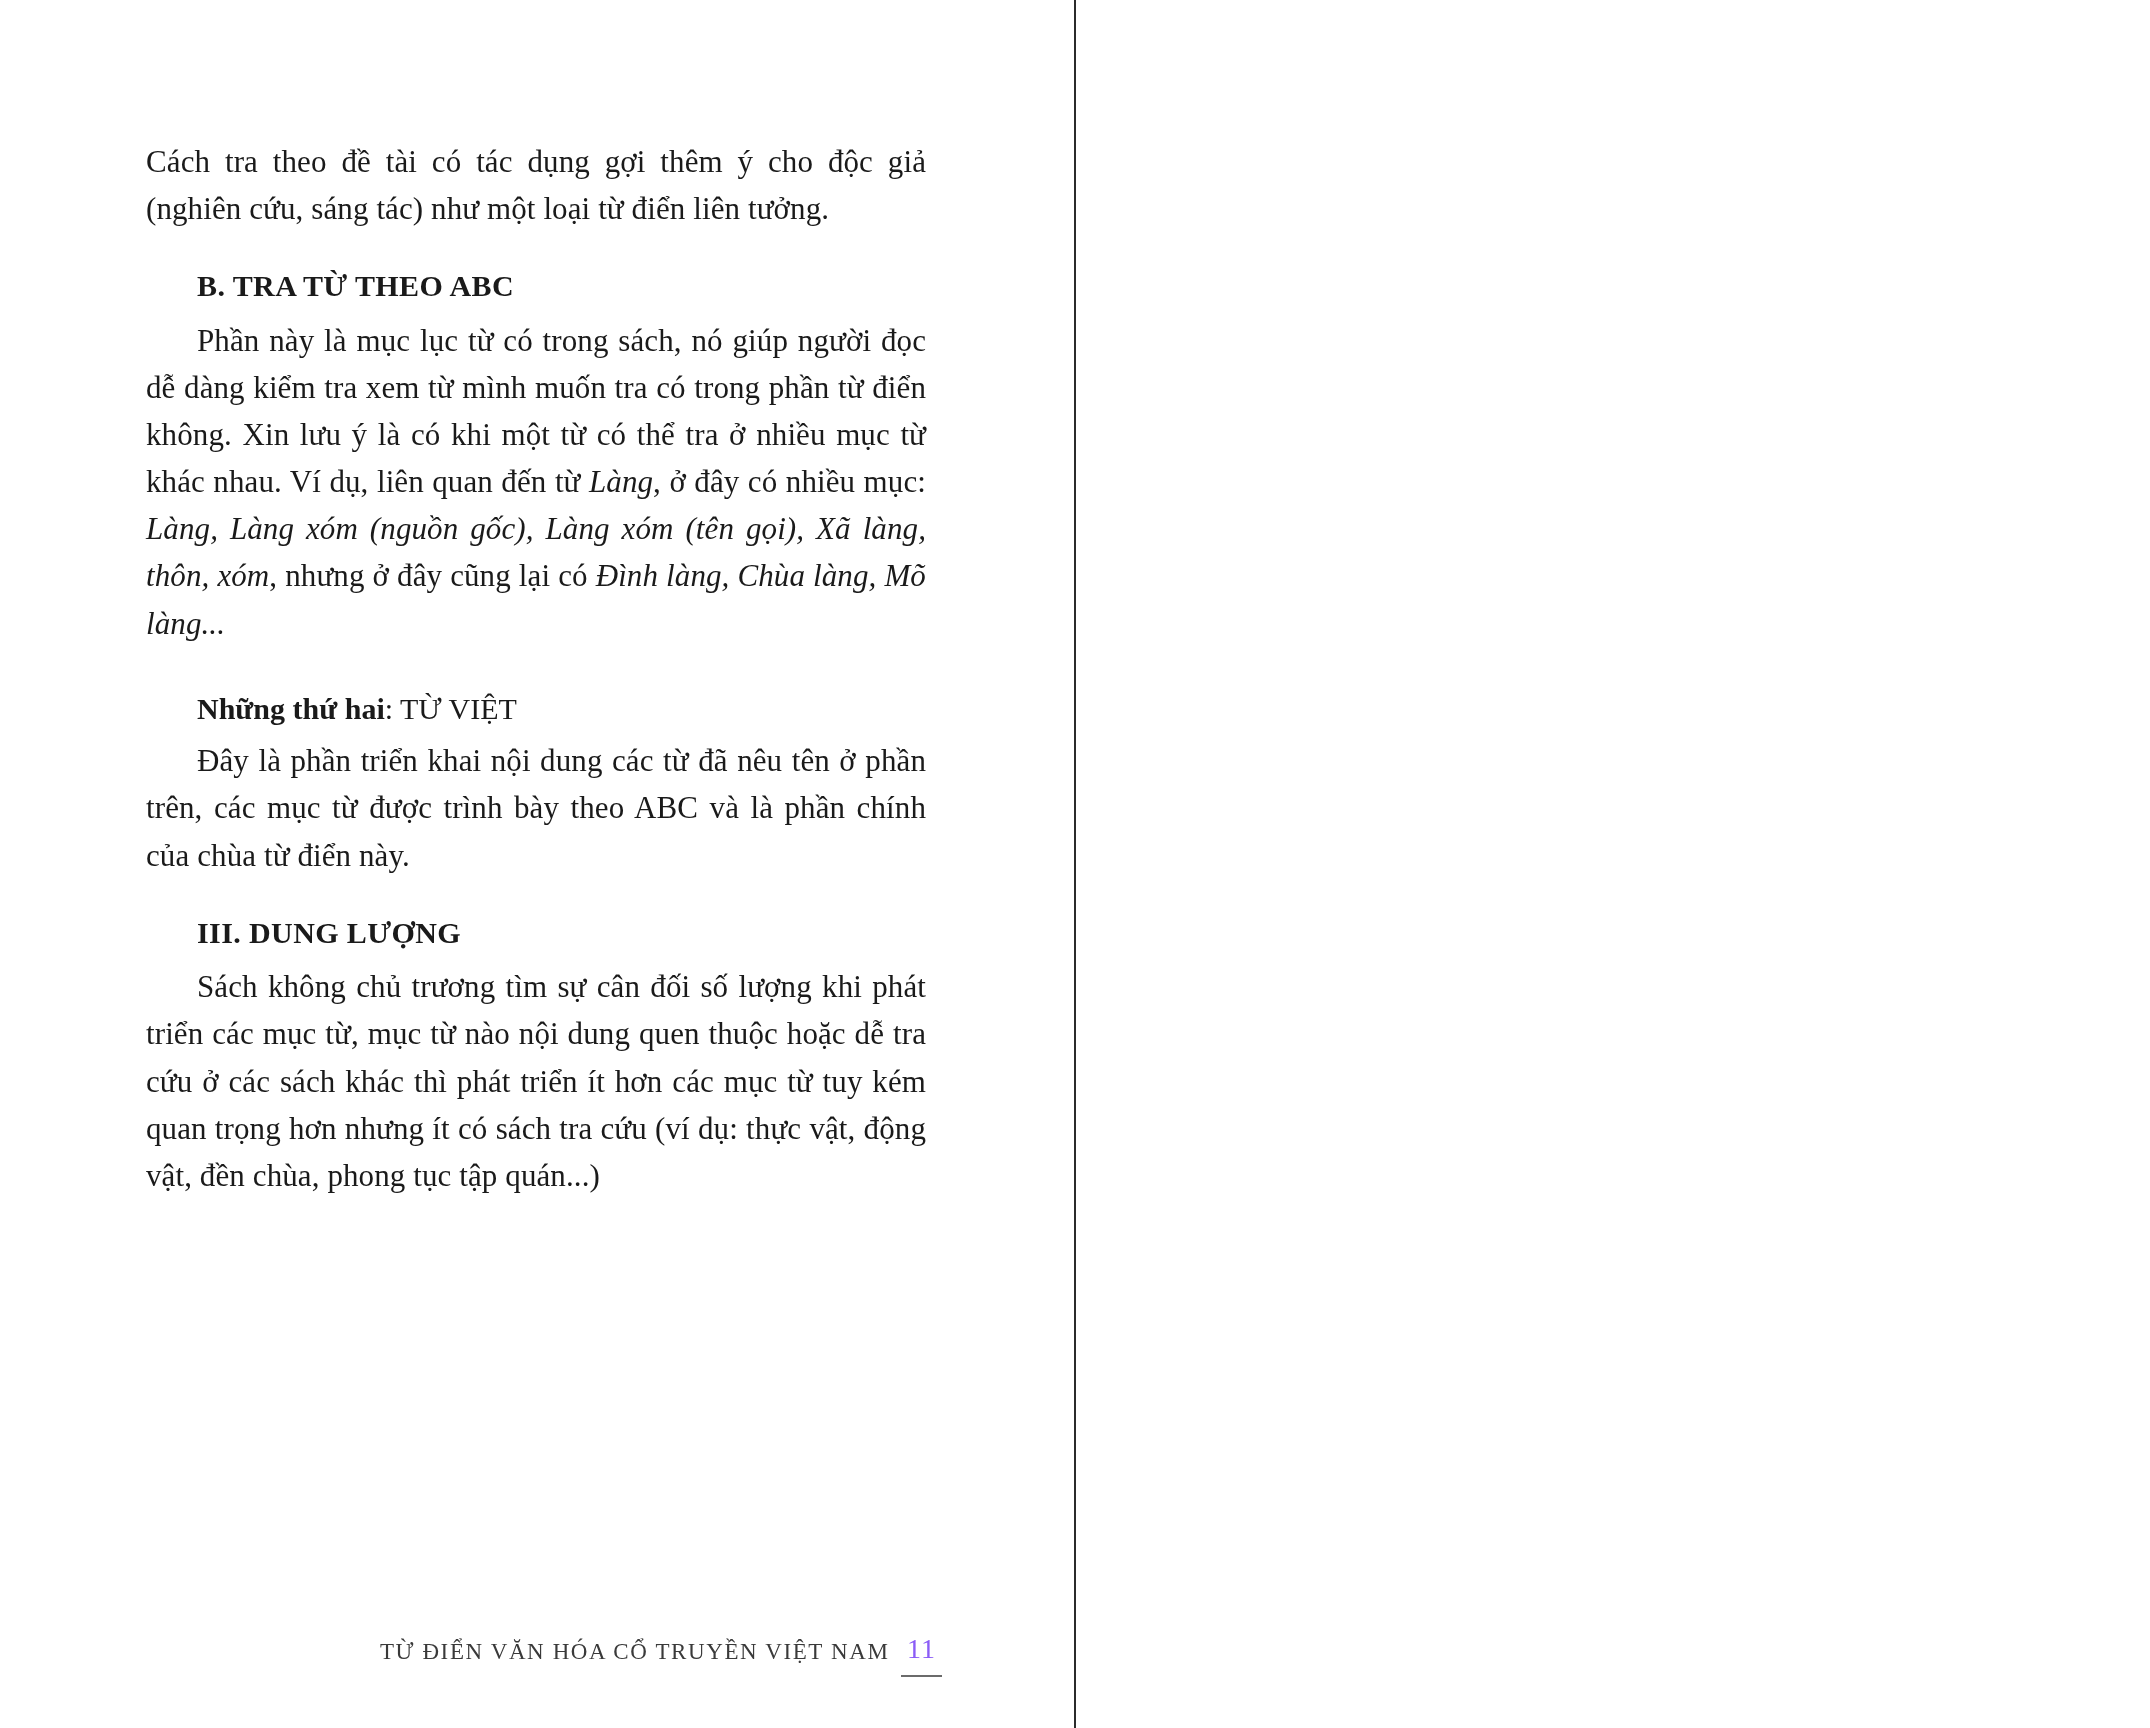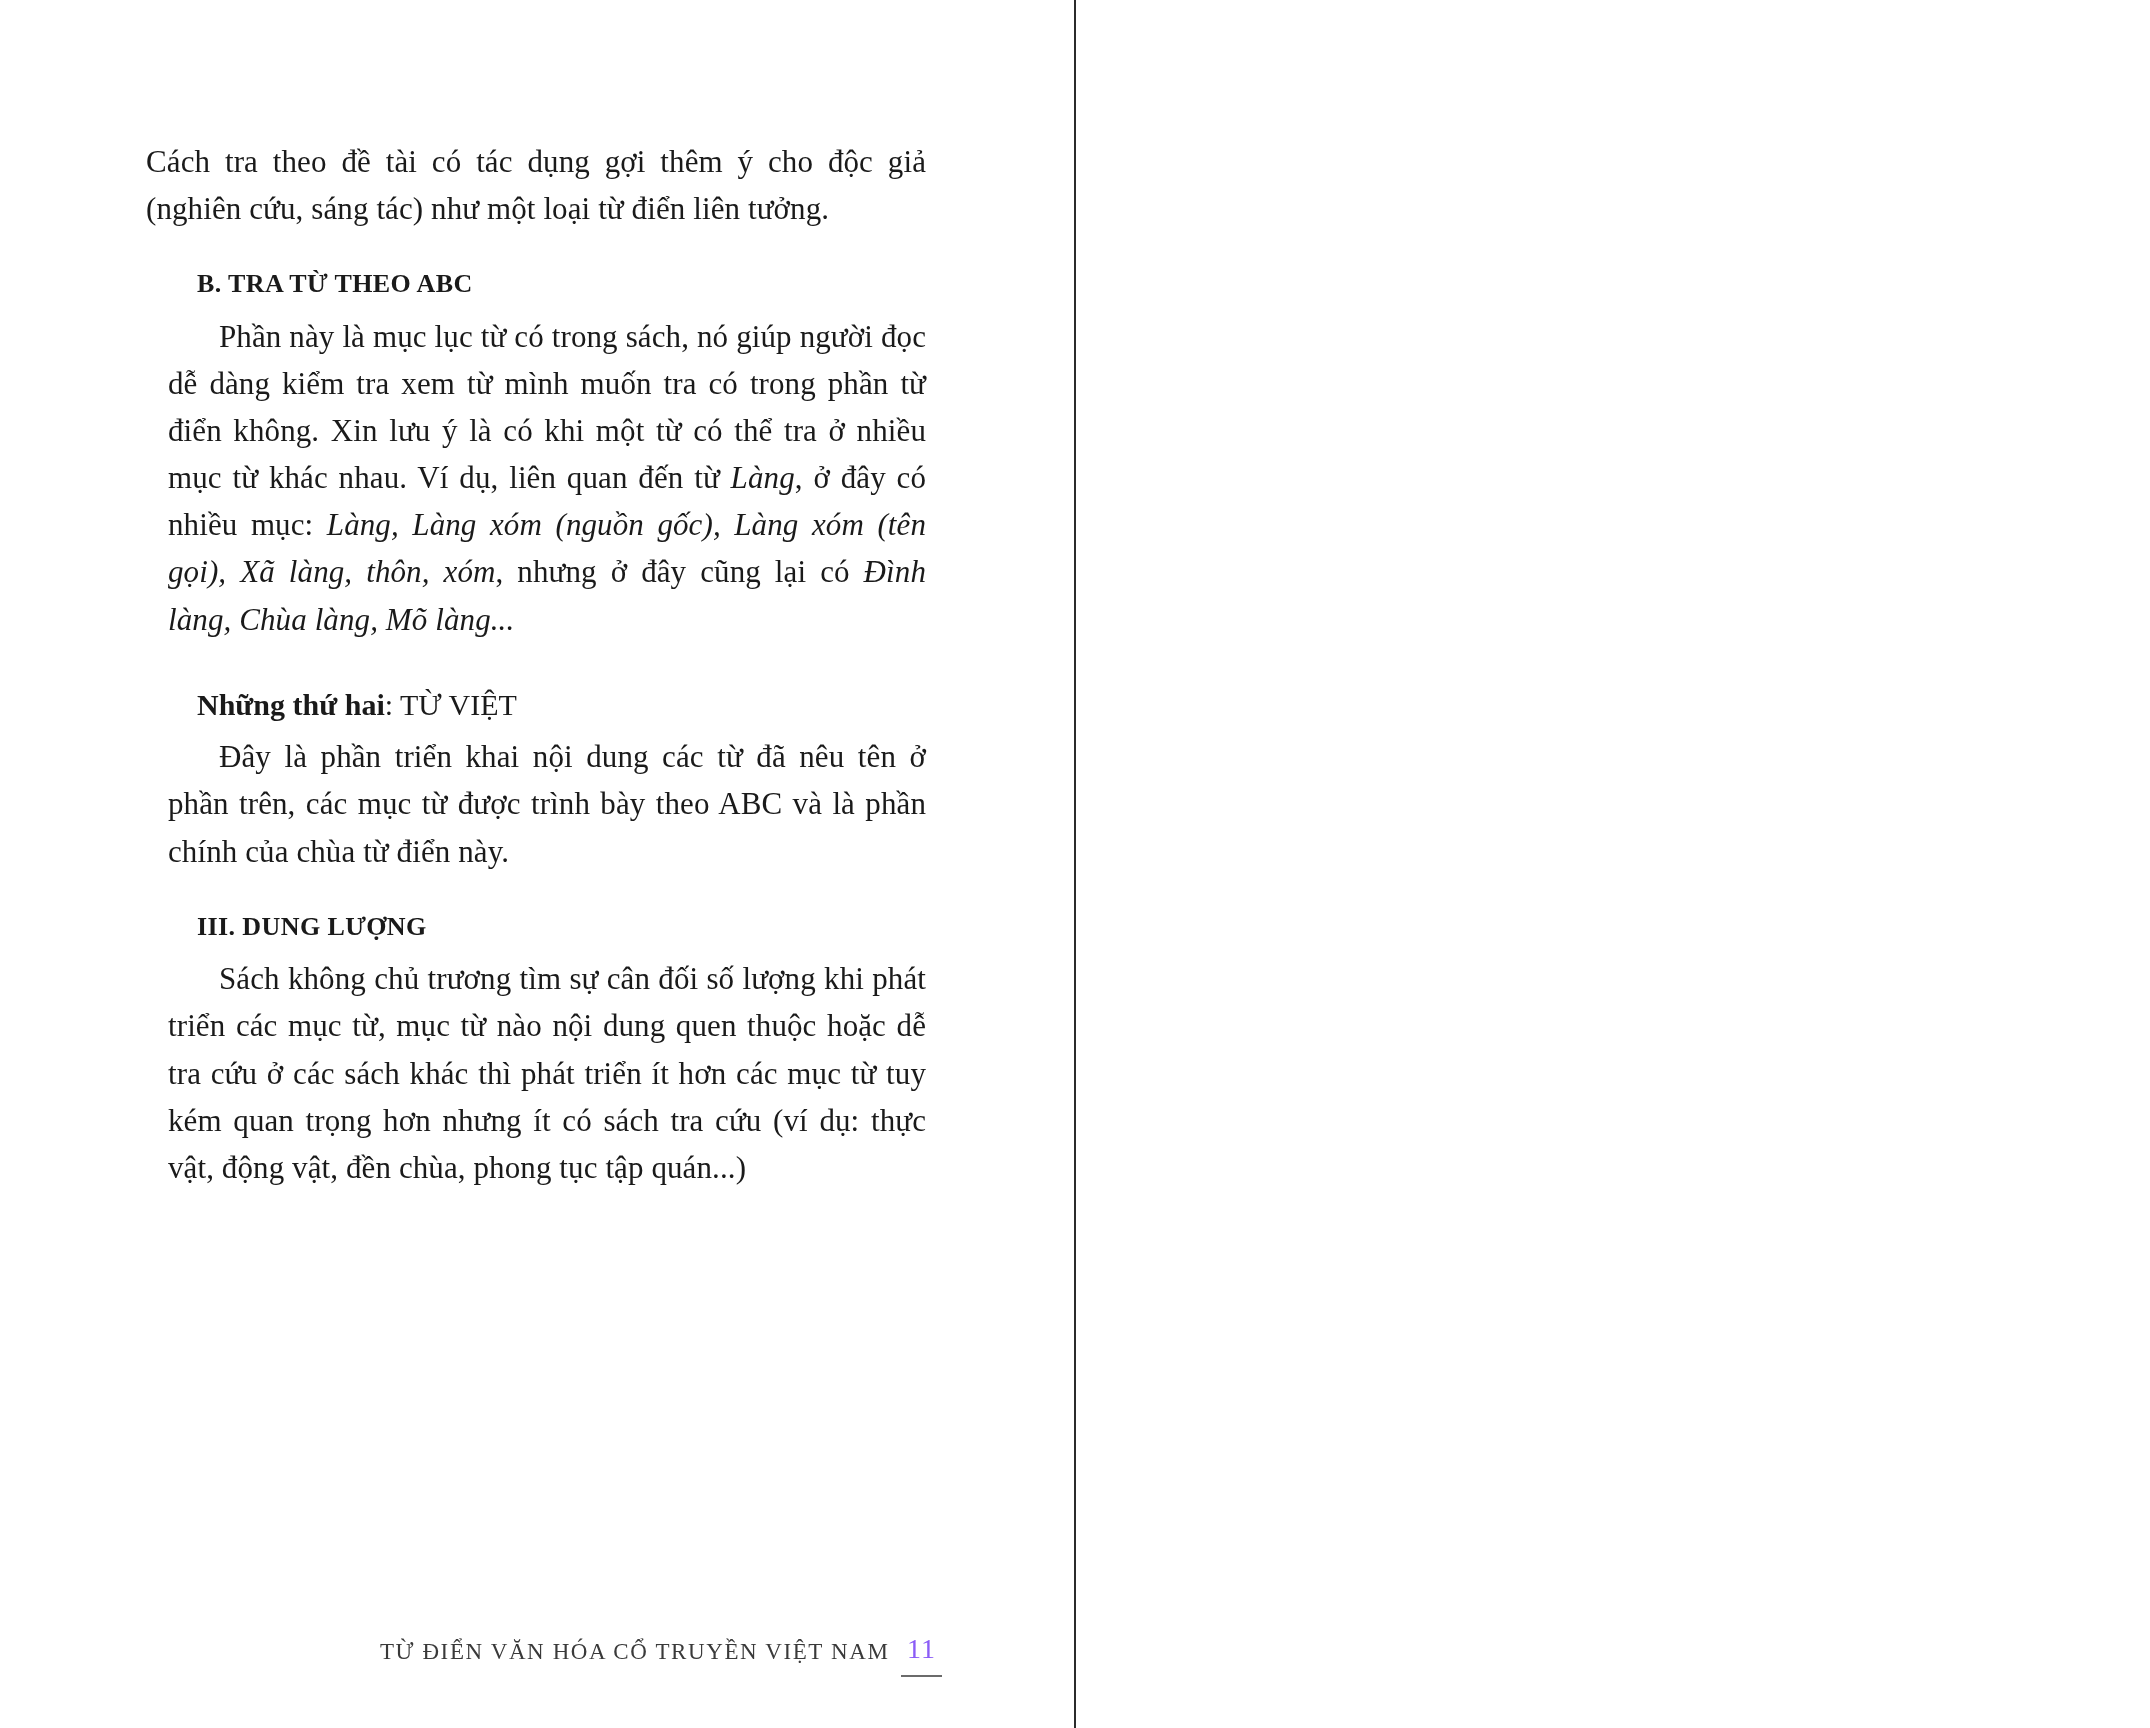--- a/index.html
+++ b/index.html
@@ -52,25 +52,24 @@
   p.body {
     margin: 0 0 2px 0;
     font-size: 31px;
     line-height: 1.52;
     text-align: justify;
     text-justify: inter-word;
     letter-spacing: 0.1px;
   }
   p.body.indent {
     text-indent: 51px;
-    margin-left: 22px;
   }
   .heading {
     margin: 37px 0 13.7px 0;
-    font-size: 26px;
+    font-size: 30px;
     font-weight: bold;
     letter-spacing: 0.4px;
     padding-left: 51px;
     font-family: Liberation Serif, serif;
   }
   .heading-sm {
     margin: 45px 0 11.7px 0;
     font-size: 30px;
     padding-left: 51px;
   }

